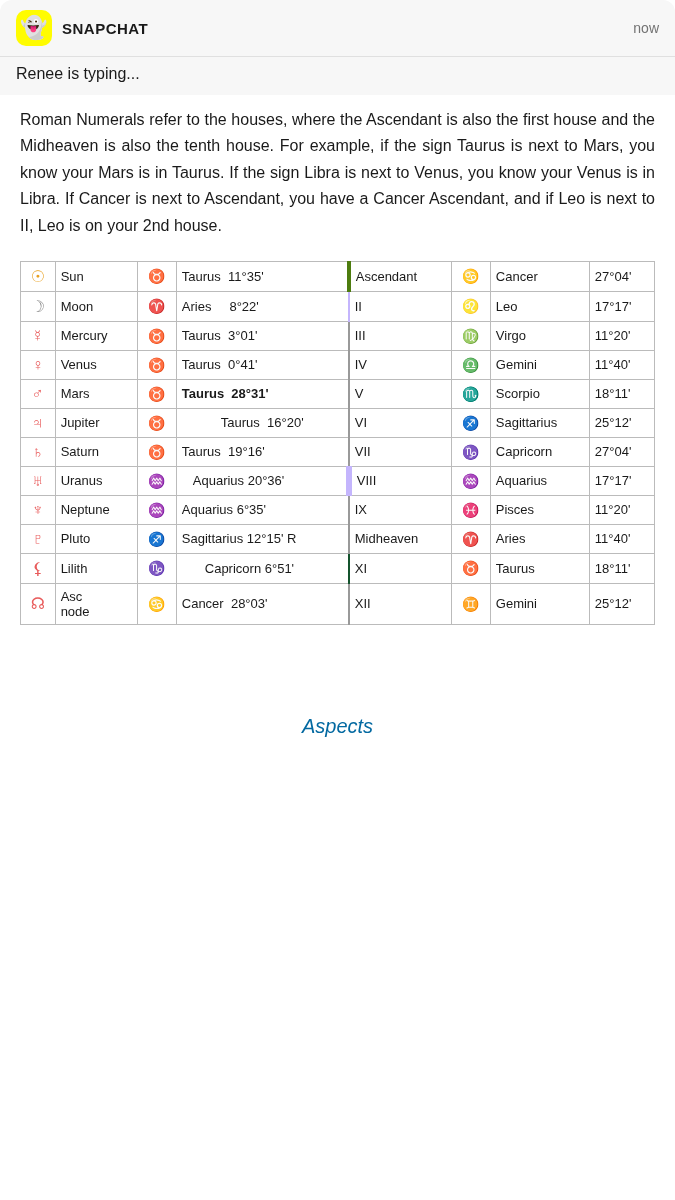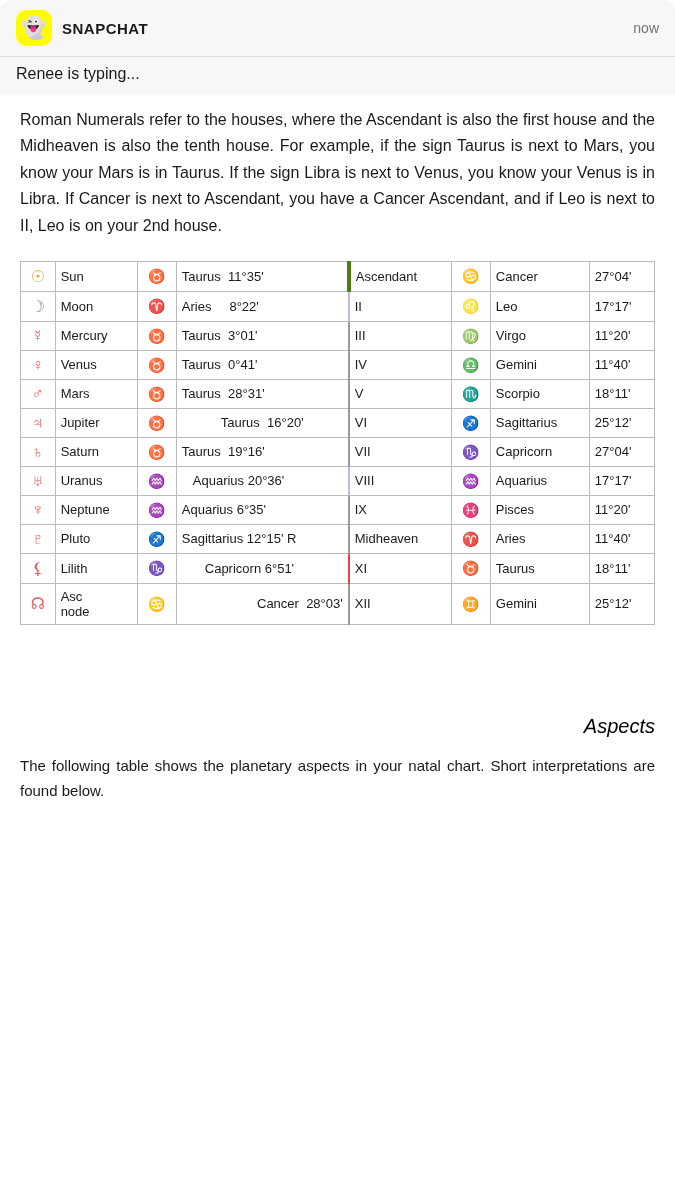--- a/index.html
+++ b/index.html
@@ -87,22 +87,22 @@
       padding: 6px 8px;
     }
     .astro-table .left-header {
       border-right: 2px solid #999;
     }
     .astro-table .right-header {
       border-left: 2px solid #999;
     }
 
     .aspects-title {
-      text-align: right;
-      color: #000000;
+      text-align: center;
+      color: #0369a1;
       font-size: 20px;
       font-style: italic;
       font-weight: 400;
       margin-bottom: 16px;
     }
     .aspects-text {
       font-size: 15px;
       line-height: 1.65;
       text-align: justify;
     }
@@ -173,21 +173,21 @@
       <td>IV</td>
       <td style="text-align:center;color:#c0392b;font-size:14px;">♎</td>
       <td>Gemini</td>
       <td>11°40'</td>
     </tr>
 
     <tr class="row-data">
       <td style="text-align:center;color:#e85b5b;font-size:16px;">♂</td>
       <td>Mars</td>
       <td style="text-align:center;color:#c0392b;font-size:14px;">♉</td>
-      <td style="border-right:2px solid #999;">Taurus&nbsp;&nbsp;28°31'</td>
+      <td style="border-right:2px solid #999;font-weight:bold;">Taurus&nbsp;&nbsp;28°31'</td>
       <td>V</td>
       <td style="text-align:center;color:#c0392b;font-size:14px;">♏</td>
       <td>Scorpio</td>
       <td>18°11'</td>
     </tr>
 
     <tr class="row-data">
       <td style="text-align:center;color:#e85b5b;font-size:16px;">♃</td>
       <td>Jupiter</td>
       <td style="text-align:center;color:#c0392b;font-size:14px;">♉</td>
@@ -206,21 +206,21 @@
       <td>VII</td>
       <td style="text-align:center;color:#c0392b;font-size:14px;">♑</td>
       <td>Capricorn</td>
       <td>27°04'</td>
     </tr>
 
     <tr class="row-data">
       <td style="text-align:center;color:#e85b5b;font-size:16px;">♅</td>
       <td>Uranus</td>
       <td style="text-align:center;color:#888;font-size:14px;">♒</td>
-      <td style="border-right:2px solid #c4b5fd;padding-left:16px;">Aquarius 20°36'</td>
+      <td style="border-right:6px solid #c4b5fd;padding-left:16px;">Aquarius 20°36'</td>
       <td>VIII</td>
       <td style="text-align:center;color:#888;font-size:14px;">♒</td>
       <td>Aquarius</td>
       <td>17°17'</td>
     </tr>
 
     <tr class="row-data">
       <td style="text-align:center;color:#e85b5b;font-size:16px;">♆</td>
       <td>Neptune</td>
       <td style="text-align:center;color:#888;font-size:14px;">♒</td>
@@ -239,36 +239,35 @@
       <td>Midheaven</td>
       <td style="text-align:center;color:#999;font-size:14px;">♈</td>
       <td>Aries</td>
       <td>11°40'</td>
     </tr>
 
     <tr class="row-data">
       <td style="text-align:center;color:#e85b5b;font-size:16px;">⚸</td>
       <td>Lilith</td>
       <td style="text-align:center;color:#c0392b;font-size:14px;">♑</td>
-      <td style="border-right:2px solid #ef4444;padding-left:28px;">Capricorn 6°51'</td>
+      <td style="border-right:2px solid #14532d;padding-left:28px;">Capricorn 6°51'</td>
       <td>XI</td>
       <td style="text-align:center;color:#c0392b;font-size:14px;">♉</td>
       <td>Taurus</td>
       <td>18°11'</td>
     </tr>
 
     <tr class="row-data">
       <td style="text-align:center;color:#e85b5b;font-size:16px;">☊</td>
       <td>Asc<br>node</td>
       <td style="text-align:center;color:#2ba92b;font-size:14px;">♋</td>
-      <td style="border-right:2px solid #999;text-align:right;">Cancer&nbsp;&nbsp;28°03'</td>
+      <td style="border-right:2px solid #999;">Cancer&nbsp;&nbsp;28°03'</td>
       <td>XII</td>
       <td style="text-align:center;color:#888;font-size:14px;">♊</td>
       <td>Gemini</td>
       <td>25°12'</td>
     </tr>
   </tbody>
     </table>
 
   <div style="height:60px;"></div>
   <h2 class="aspects-title">Aspects</h2>
-  <p class="aspects-text">The following table shows the planetary aspects in your natal chart. Short interpretations are found below.</p>
 </div>
 
 </body></html>

